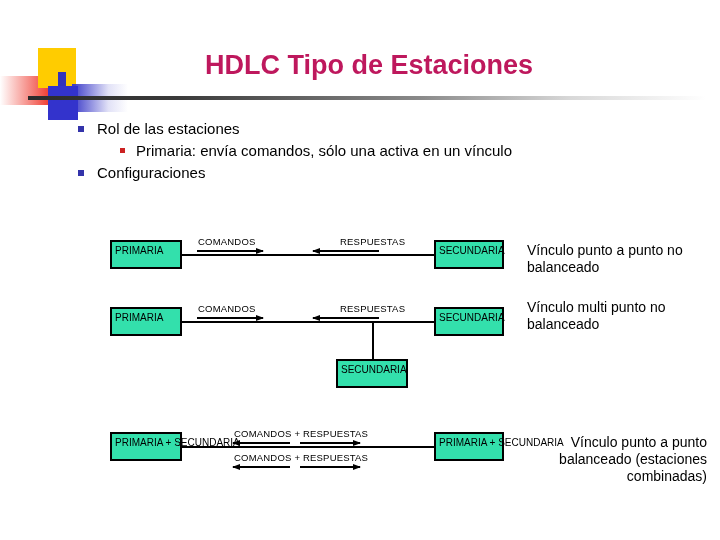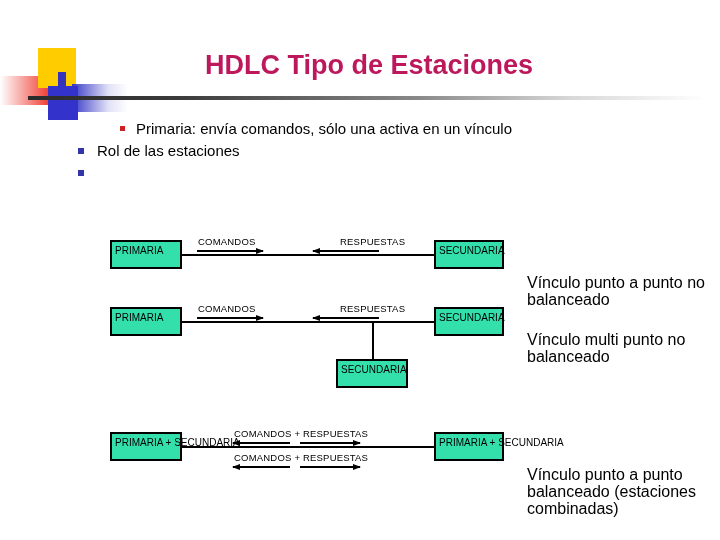--- a/index.html
+++ b/index.html
@@ -112,56 +112,56 @@
   .arrow .headL {
     position: absolute; left: -1px; top: 0px;
     width: 0; height: 0;
     border-top: 3.5px solid transparent;
     border-bottom: 3.5px solid transparent;
     border-right: 8px solid #000;
   }
 
   .desc {
     position: absolute;
-    font-size: 16px;
+    font-size: 14px;
     color: #000000;
     line-height: 17px;
     width: 180px;
-    margin-top: 32px;
   }
 </style>
 </head>
 <body>
 
 <div id="deco">
   <div class="deco-red"></div>
   <div class="deco-yellow"></div>
   <div class="deco-blue-small"></div>
   <div class="deco-blue-fade"></div>
   <div class="deco-blue"></div>
 </div>
 <div class="deco-line"></div>
 
 <div id="title">HDLC  Tipo de Estaciones</div>
 
 <div id="bullets">
 
+  <div class="b-row b1">
+    <span class="marker lvl1"></span>
+    <span class="b-text">Rol de las estaciones</span>
+  </div>
+
   <div class="b-row b2">
     <span class="marker lvl2"></span>
     <span class="b-text">Primaria: envía comandos, sólo una activa en un vínculo</span>
   </div>
 
+
   <div class="b-row b1">
     <span class="marker lvl1"></span>
-    <span class="b-text">Rol de las estaciones</span>
-  </div>
-
-
-  <div class="b-row b1">
-    <span class="marker lvl1"></span>
+    <span class="b-text">Configuraciones</span>
   </div>
 
 </div>
 
 <div id="diagram">
 
   <div class="hline" style="left:182px; top:254px; width:252px;"></div>
 
   <div class="node" style="left:110px; top:240px; width:72px; height:29px;">PRIMARIA</div>
 
@@ -223,15 +223,15 @@
   <div class="flowlabel" style="left:234px; top:452px;">COMANDOS + RESPUESTAS</div>
   <div class="arrow" style="left:233px; top:464px; width:57px;">
     <div class="shaft"></div>
       <div class="headL"></div>
   </div>
   <div class="arrow" style="left:300px; top:464px; width:60px;">
     <div class="shaft"></div>
       <div class="headR"></div>
   </div>
 
-  <div class="desc" style="left:527px; top:434px;">Vínculo punto a punto balanceado (estaciones combinadas)</div>
+  <div class="desc" style="left:527px; top:434px;text-align:right;">Vínculo punto a punto balanceado (estaciones combinadas)</div>
 
 </div>
 
 </body></html>

